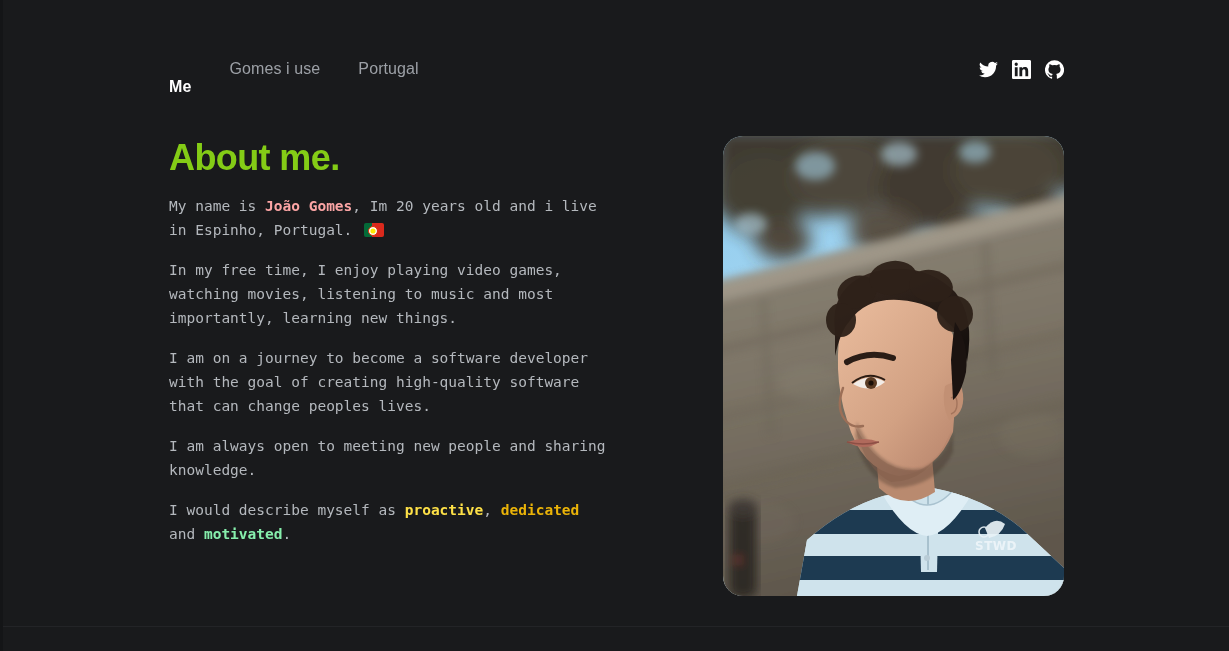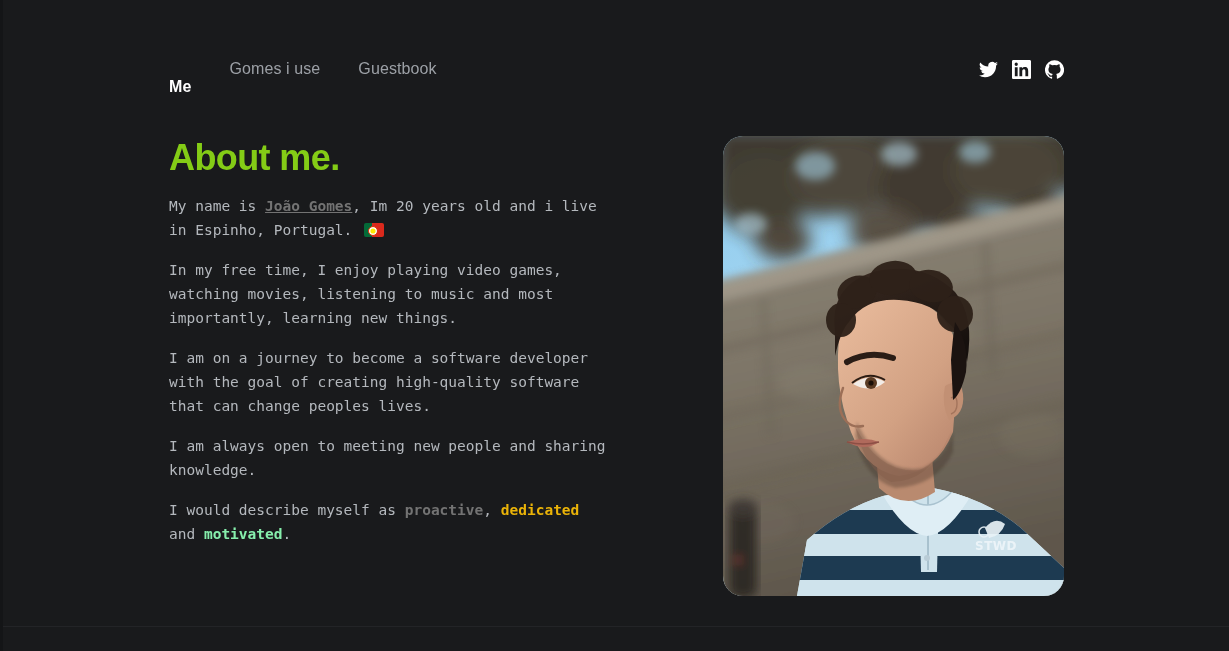--- a/index.html
+++ b/index.html
@@ -98,22 +98,22 @@
   .bio {
     font-family: "DejaVu Sans Mono", monospace;
     font-size: 14.5px;
     line-height: 24px;
     color: #b4b8bd;
     width: 440px;
   }
   .bio p { margin: 0 0 16px 0; }
   .bio p:last-child { margin-bottom: 0; }
 
-  .hl-name      { color: #737373; font-weight: 700; text-decoration: underline; }
-  .hl-proactive { color: #737373; font-weight: 700; margin-top: 6px; }
+  .hl-name      { color: #fca5a5; font-weight: 700; }
+  .hl-proactive { color: #fde047; font-weight: 700; margin-top: 6px; }
   .hl-dedicated { color: #eab308; font-weight: 700; }
   .hl-motivated { color: #86efac; font-weight: 700; }
 
   
   .flag {
     display: inline-block;
     width: 20px;
     height: 14px;
     vertical-align: -2px;
     border-radius: 2px;
@@ -171,21 +171,21 @@
 </head>
 <body>
 
 <div class="page">
 
   <div class="header">
 
     <nav class="nav">
       <a class="nav-item active" href="#">Me</a>
       <a class="nav-item" href="#">Gomes i use</a>
-      <a class="nav-item" href="#">Guestbook</a>
+      <a class="nav-item" href="#">Portugal</a>
     </nav>
 
     <div class="socials">
 
       <a class="social-link" href="#">
         <svg viewBox="0 0 24 24" aria-hidden="true">
           <path d="M23.95 4.57a10 10 0 0 1-2.82.77 4.96 4.96 0 0 0 2.16-2.72c-.95.56-2 .96-3.13 1.18a4.92 4.92 0 0 0-8.39 4.49A13.98 13.98 0 0 1 1.64 3.16a4.92 4.92 0 0 0 1.52 6.57 4.9 4.9 0 0 1-2.23-.62v.06a4.93 4.93 0 0 0 3.95 4.83 4.96 4.96 0 0 1-2.22.08 4.93 4.93 0 0 0 4.6 3.42A9.87 9.87 0 0 1 0 19.54a13.94 13.94 0 0 0 7.55 2.21c9.05 0 14-7.5 14-14 0-.21 0-.42-.01-.63a10 10 0 0 0 2.41-2.55z"></path>
         </svg>
       </a>
 

